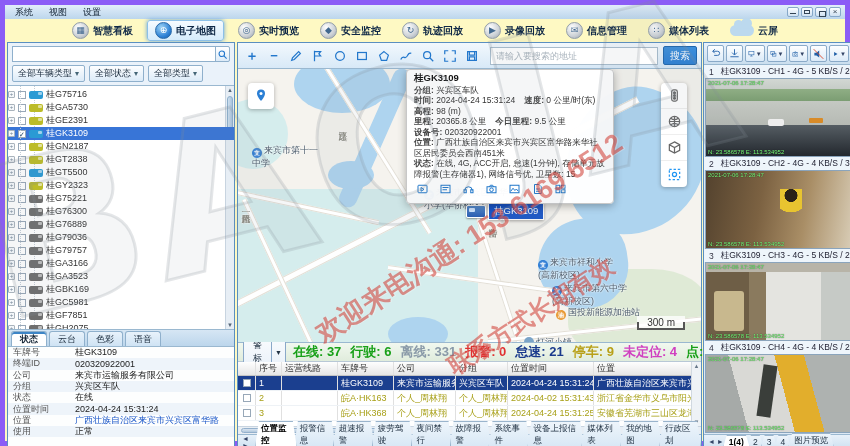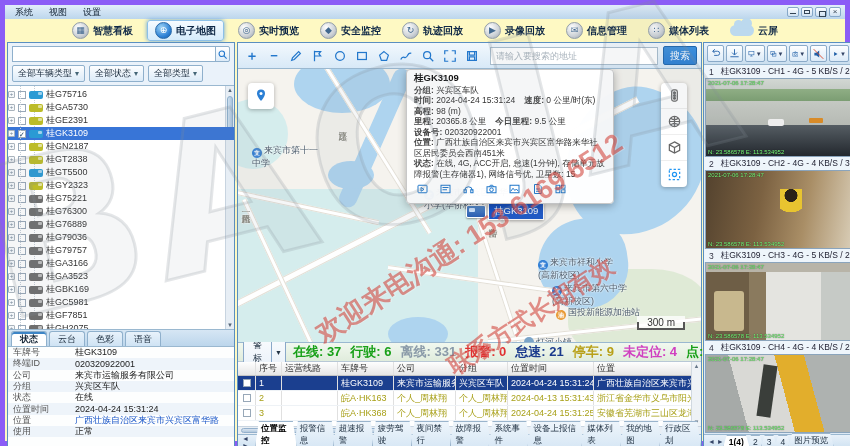--- a/index.html
+++ b/index.html
@@ -640,21 +640,21 @@
           </div>
           <div class="tr idle">
             <span class="td c-cb">
               <span class="rcb"></span>
             </span>
             <span class="td c-no">2</span>
             <span class="td c-line"></span>
             <span class="td c-plate">皖A·HK163</span>
             <span class="td c-co">个人_周林翔</span>
             <span class="td c-grp">个人_周林翔</span>
-            <span class="td c-time">2024-04-13 15:31:43</span>
+            <span class="td c-time">2024-04-02 15:31:43</span>
             <span class="td c-pos">浙江省金华市义乌市阳光大道城西街道附近 民委员</span>
           </div>
           <div class="tr idle">
             <span class="td c-cb">
               <span class="rcb"></span>
             </span>
             <span class="td c-no">3</span>
             <span class="td c-line"></span>
             <span class="td c-plate">皖A·HK368</span>
             <span class="td c-co">个人_周林翔</span>

